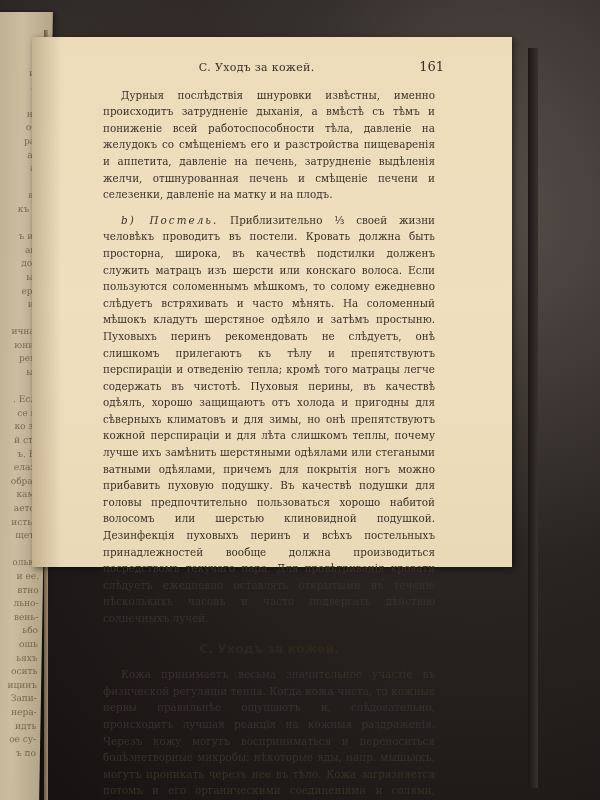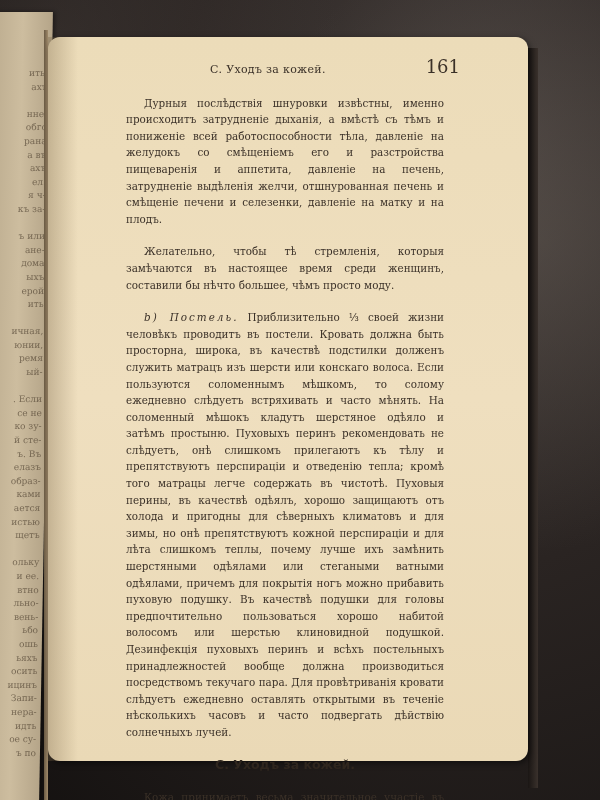--- a/index.html
+++ b/index.html
@@ -25,41 +25,40 @@
   .left-page-lines {
     position:absolute; left:20px; top:55px; width:42px;
     font-size:9px; line-height:13.6px; color:#5c4e3c; opacity:0.75;
     text-align:right; white-space:pre; font-family:"DejaVu Serif", serif;
   }
   .gutter {
     position:absolute; left:44px; top:30px; width:4px; height:770px;
     background: linear-gradient(90deg, #6a5a44, #a08a6a);
   }
   .right-page {
-    position:absolute; left:48px; top:37px; width:480px; height:724px;
+    position:absolute; left:32px; top:37px; width:480px; height:530px;
     background: linear-gradient(180deg, #ecdcb9 0%, #efdfbf 50%, #ead9b6 100%);
     box-shadow: 2px 2px 6px rgba(0,0,0,0.5);
-    border-radius: 12px;
   }
   .page-shadow-left {
     position:absolute; left:0; top:0; width:30px; height:100%;
     background: linear-gradient(90deg, rgba(120,100,70,0.35), rgba(0,0,0,0));
   }
   .text-block {
     position:absolute; left:62px; top:22px; width:350px;
     color:#3b3128; font-size:10.4px; line-height:16.6px;
     text-align:justify;
   }
   .running-head {
     display:flex; justify-content:space-between; align-items:baseline;
     margin-bottom:10px;
   }
   .running-title { flex:1; text-align:center; font-size:11px; letter-spacing:0.3px; }
-  .page-number { font-size:18px; }
-  p { margin:16px; text-indent:18px; }
+  .page-number { font-size:13px; }
+  p { margin:9px; text-indent:18px; }
   .spaced { letter-spacing:2px;font-style:italic; }
   .section-heading {
     text-align:center; font-family:"DejaVu Sans", sans-serif; font-weight:bold;
     font-size:12.5px; margin:14px 0 6px 0; color:#2f261e;
   }
   .cover-right {
     position:absolute; left:528px; top:48px; width:10px; height:740px;
     background: linear-gradient(90deg, #1a1614, #3a312c);
   }
 </style>
@@ -126,21 +125,20 @@
 
 <div class="right-page">
   <div class="page-shadow-left"></div>
   <div class="text-block">
     <div class="running-head">
       <span class="running-title">С. Уходъ за кожей.</span>
       <span class="page-number">161</span>
     </div>
 
     <p>Дурныя послѣдствія шнуровки извѣстны, именно происходитъ затрудненіе дыханія, а вмѣстѣ съ тѣмъ и пониженіе всей работоспособности тѣла, давленіе на желудокъ со смѣщеніемъ его и разстройства пищеваренія и аппетита, давленіе на печень, затрудненіе выдѣленія желчи, отшнурованная печень и смѣщеніе печени и селезенки, давленіе на матку и на плодъ.</p>
-    <p>Желательно, чтобы тѣ стремленія, которыя замѣчаются въ настоящее время среди женщинъ, составили бы нѣчто большее, чѣмъ просто моду.</p>
     <p><span class="spaced">b) Постель.</span><span> Приблизительно ⅓ своей жизни человѣкъ проводитъ въ постели. Кровать должна быть просторна, широка, въ качествѣ подстилки долженъ служить матрацъ изъ шерсти или конскаго волоса. Если пользуются соломеннымъ мѣшкомъ, то солому ежедневно слѣдуетъ встряхивать и часто мѣнять. На соломенный мѣшокъ кладутъ шерстяное одѣяло и затѣмъ простыню. Пуховыхъ перинъ рекомендовать не слѣдуетъ, онѣ слишкомъ прилегаютъ къ тѣлу и препятствуютъ перспираціи и отведенію тепла; кромѣ того матрацы легче содержать въ чистотѣ. Пуховыя перины, въ качествѣ одѣялъ, хорошо защищаютъ отъ холода и пригодны для сѣверныхъ климатовъ и для зимы, но онѣ препятствуютъ кожной перспираціи и для лѣта слишкомъ теплы, почему лучше ихъ замѣнить шерстяными одѣялами или стегаными ватными одѣялами, причемъ для покрытія ногъ можно прибавить пуховую подушку. Въ качествѣ подушки для головы предпочтительно пользоваться хорошо набитой волосомъ или шерстью клиновидной подушкой. Дезинфекція пуховыхъ перинъ и всѣхъ постельныхъ принадлежностей вообще должна производиться посредствомъ текучаго пара. Для провѣтриванія кровати слѣдуетъ ежедневно оставлять открытыми въ теченіе нѣсколькихъ часовъ и часто подвергать дѣйствію солнечныхъ лучей.</span></p>
 
     <div class="section-heading">С. Уходъ за кожей.</div>
 
     <p>Кожа принимаетъ весьма значительное участіе въ физической регуляціи тепла. Когда кожа чиста, то кожные нервы правильнѣе ощущаютъ и, слѣдовательно, происходитъ лучшая реакція на кожныя раздраженія. Черезъ кожу могутъ восприниматься и переноситься болѣзнетворные микробы; нѣкоторые яды, напр. мышьякъ, могутъ проникать черезъ нее въ тѣло. Кожа загрязняется потомъ и его органическими соединеніями и солями, отторгаемыми эпителіальными клѣтками, отдѣленіемъ жировыхъ железъ и пылью улицъ. Образующаяся такимъ образомъ грязная, жирная наслойка, которая не вполнѣ всасывается нижнимъ бѣльемъ, вызываетъ разложеніе, дурные запахи, разростаніе бактерій, а потому должна быть удалена. Кожа является органомъ, наиболѣе подверженнымъ простудѣ или, по крайней мѣрѣ, служащимъ передаточной инстанціей послѣднихъ; поэтому необходимо заботиться о пониженіи ея чувствительности.</p>
 
   </div>
 </div>
 
 </body></html>

